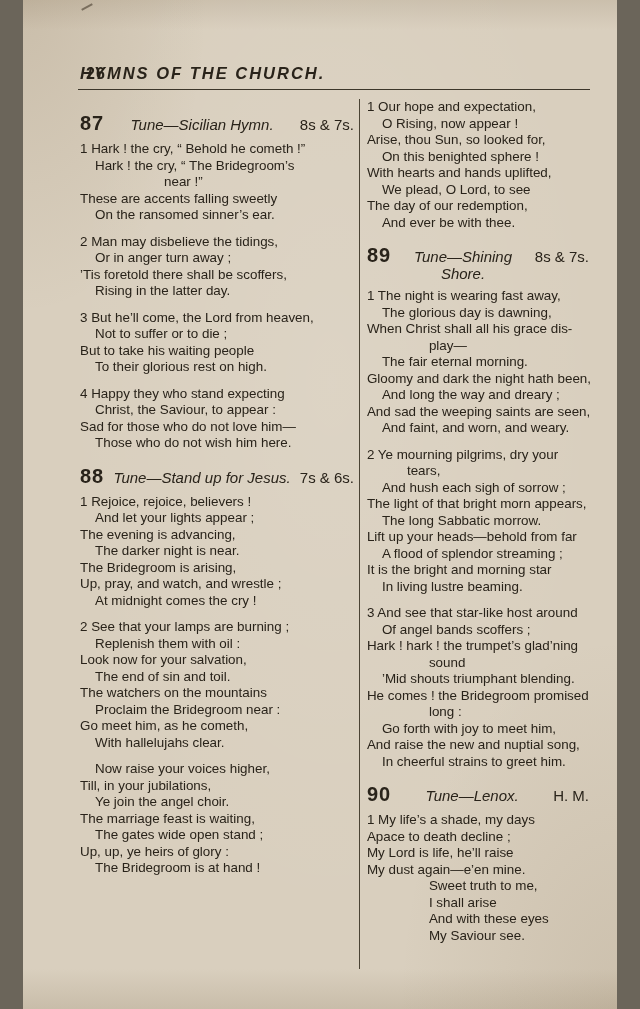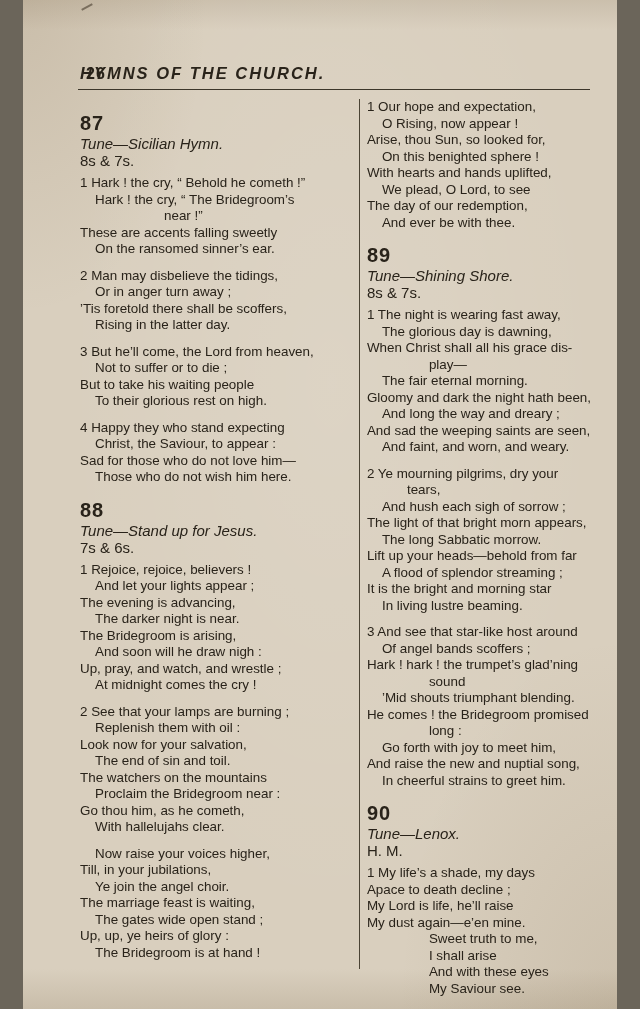--- a/index.html
+++ b/index.html
@@ -88,21 +88,20 @@
     background: #4a4334;
   }
   .col-right {
     flex: 1;
     padding-left: 7px;
   }
   .hymn-heading {
     display: flex;
     align-items: baseline;
     margin: 13px 2px 6px 0;
-    flex-direction: column;
   }
   .hymn-number {
     font-size: 20px;
     font-weight: bold;
     letter-spacing: 1px;
   }
   .hymn-tune {
     flex: 1;
     text-align: center;
     font-style: italic;
@@ -174,32 +173,31 @@
           <div class="hymn-number">88</div>
           <div class="hymn-tune">Tune—Stand up for Jesus.</div>
           <div class="hymn-meter">7s &amp; 6s.</div>
         </div>
         <div class="verse">
           <div class="verse-line ind-0">1 Rejoice, rejoice, believers !</div>
           <div class="verse-line ind-1">And let your lights appear ;</div>
           <div class="verse-line ind-0">The evening is advancing,</div>
           <div class="verse-line ind-1">The darker night is near.</div>
           <div class="verse-line ind-0">The Bridegroom is arising,</div>
-          <div class="verse-line ind-1">And soon will he draw nigh :</div>
           <div class="verse-line ind-0">Up, pray, and watch, and wrestle ;</div>
           <div class="verse-line ind-1">At midnight comes the cry !</div>
         </div>
         <div class="verse">
           <div class="verse-line ind-0">2 See that your lamps are burning ;</div>
           <div class="verse-line ind-1">Replenish them with oil :</div>
           <div class="verse-line ind-0">Look now for your salvation,</div>
           <div class="verse-line ind-1">The end of sin and toil.</div>
           <div class="verse-line ind-0">The watchers on the mountains</div>
           <div class="verse-line ind-1">Proclaim the Bridegroom near :</div>
-          <div class="verse-line ind-0">Go thou him, as he cometh,</div>
+          <div class="verse-line ind-0">Go meet him, as he cometh,</div>
           <div class="verse-line ind-1">With hallelujahs clear.</div>
         </div>
         <div class="verse">
           <div class="verse-line ind-1">Now raise your voices higher,</div>
           <div class="verse-line ind-0">Till, in your jubilations,</div>
           <div class="verse-line ind-1">Ye join the angel choir.</div>
           <div class="verse-line ind-0">The marriage feast is waiting,</div>
           <div class="verse-line ind-1">The gates wide open stand ;</div>
           <div class="verse-line ind-0">Up, up, ye heirs of glory :</div>
           <div class="verse-line ind-1">The Bridegroom is at hand !</div>

